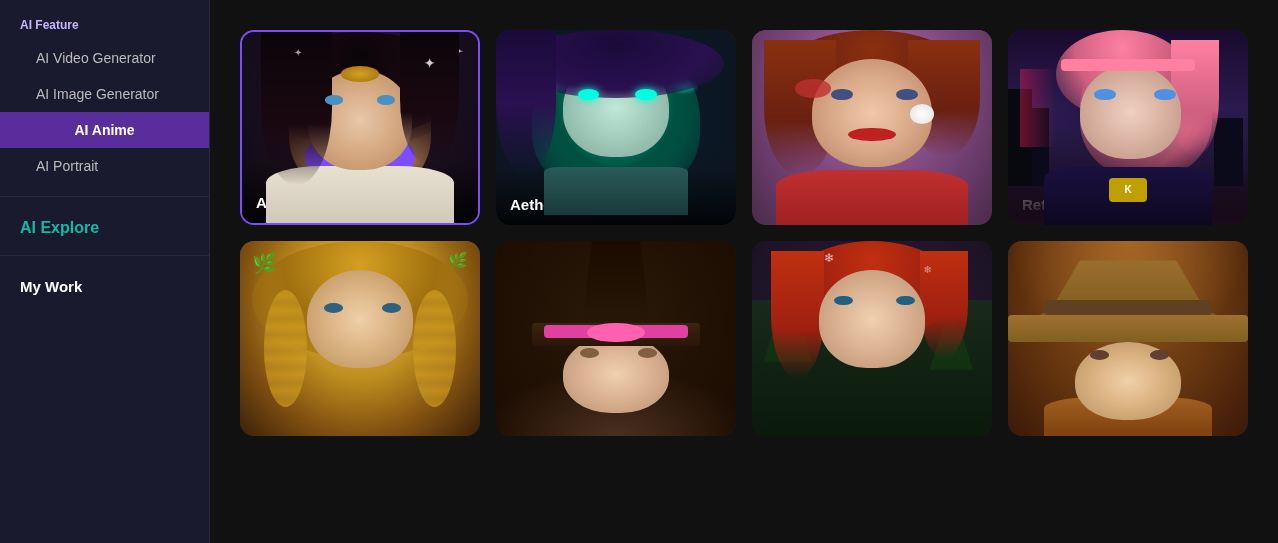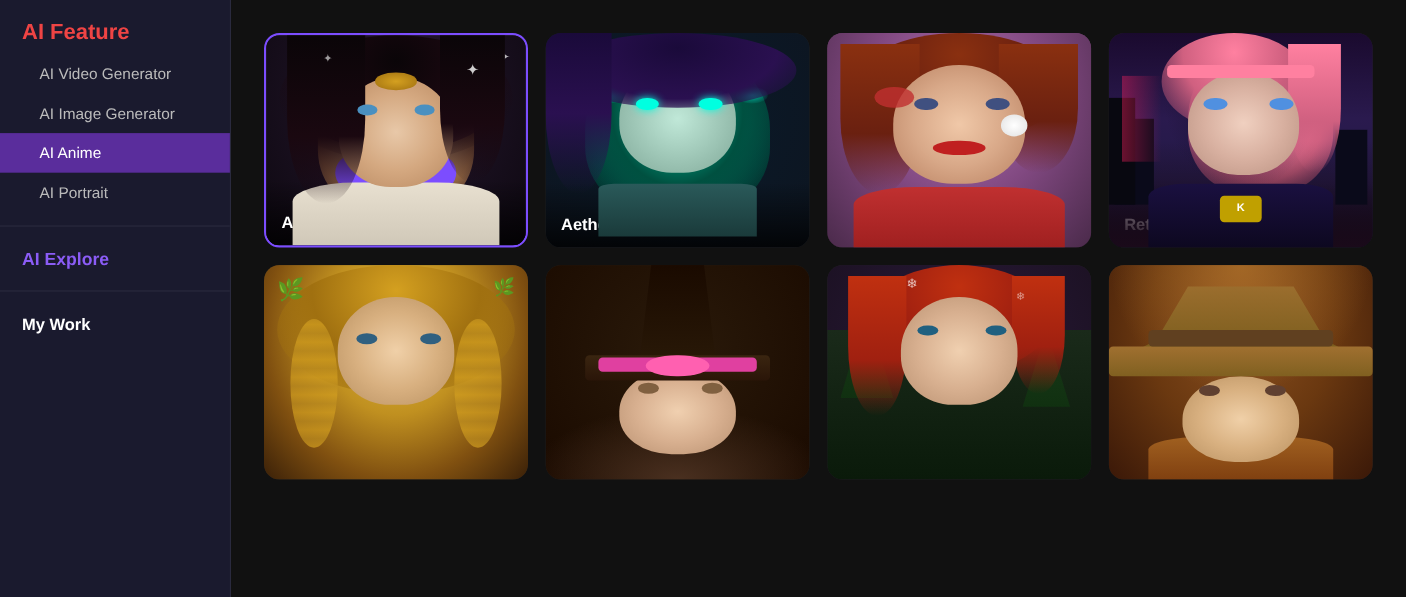--- a/index.html
+++ b/index.html
@@ -44,51 +44,52 @@
     }
 
     .logo-text {
       font-size: 20px;
       font-weight: 700;
       color: #fff;
     }
 
     .section-header {
       padding: 18px 4px 8px 20px;
-      font-size: 20px;
+      font-size: 12px;
       font-weight: 700;
-      color: #ef4444;
+      color: #c4b5fd;
     }
 
     .nav-item {
       padding: 10px 36px;
       font-size: 14px;
       color: #bbb;
       cursor: pointer;
       border-radius: 0;
       transition: background 0.2s;
     }
 
     .nav-item.active {
       background: #5a2d9c;
       color: #fff;
-      font-weight: 400;
+      font-weight: 700;
+      text-align: center;
     }
 
     .divider {
       height: 1px;
       background: #2a2a3e;
       margin: 12px 0;
     }
 
     .section-header-secondary {
       padding: 10px 20px 6px 20px;
       font-size: 16px;
       font-weight: 700;
-      color: #8b5cf6;
+      color: #14b8a6;
     }
 
     .my-work-item {
       padding: 10px 20px;
       font-size: 15px;
       font-weight: 600;
       color: #fff;
       cursor: pointer;
     }
 

